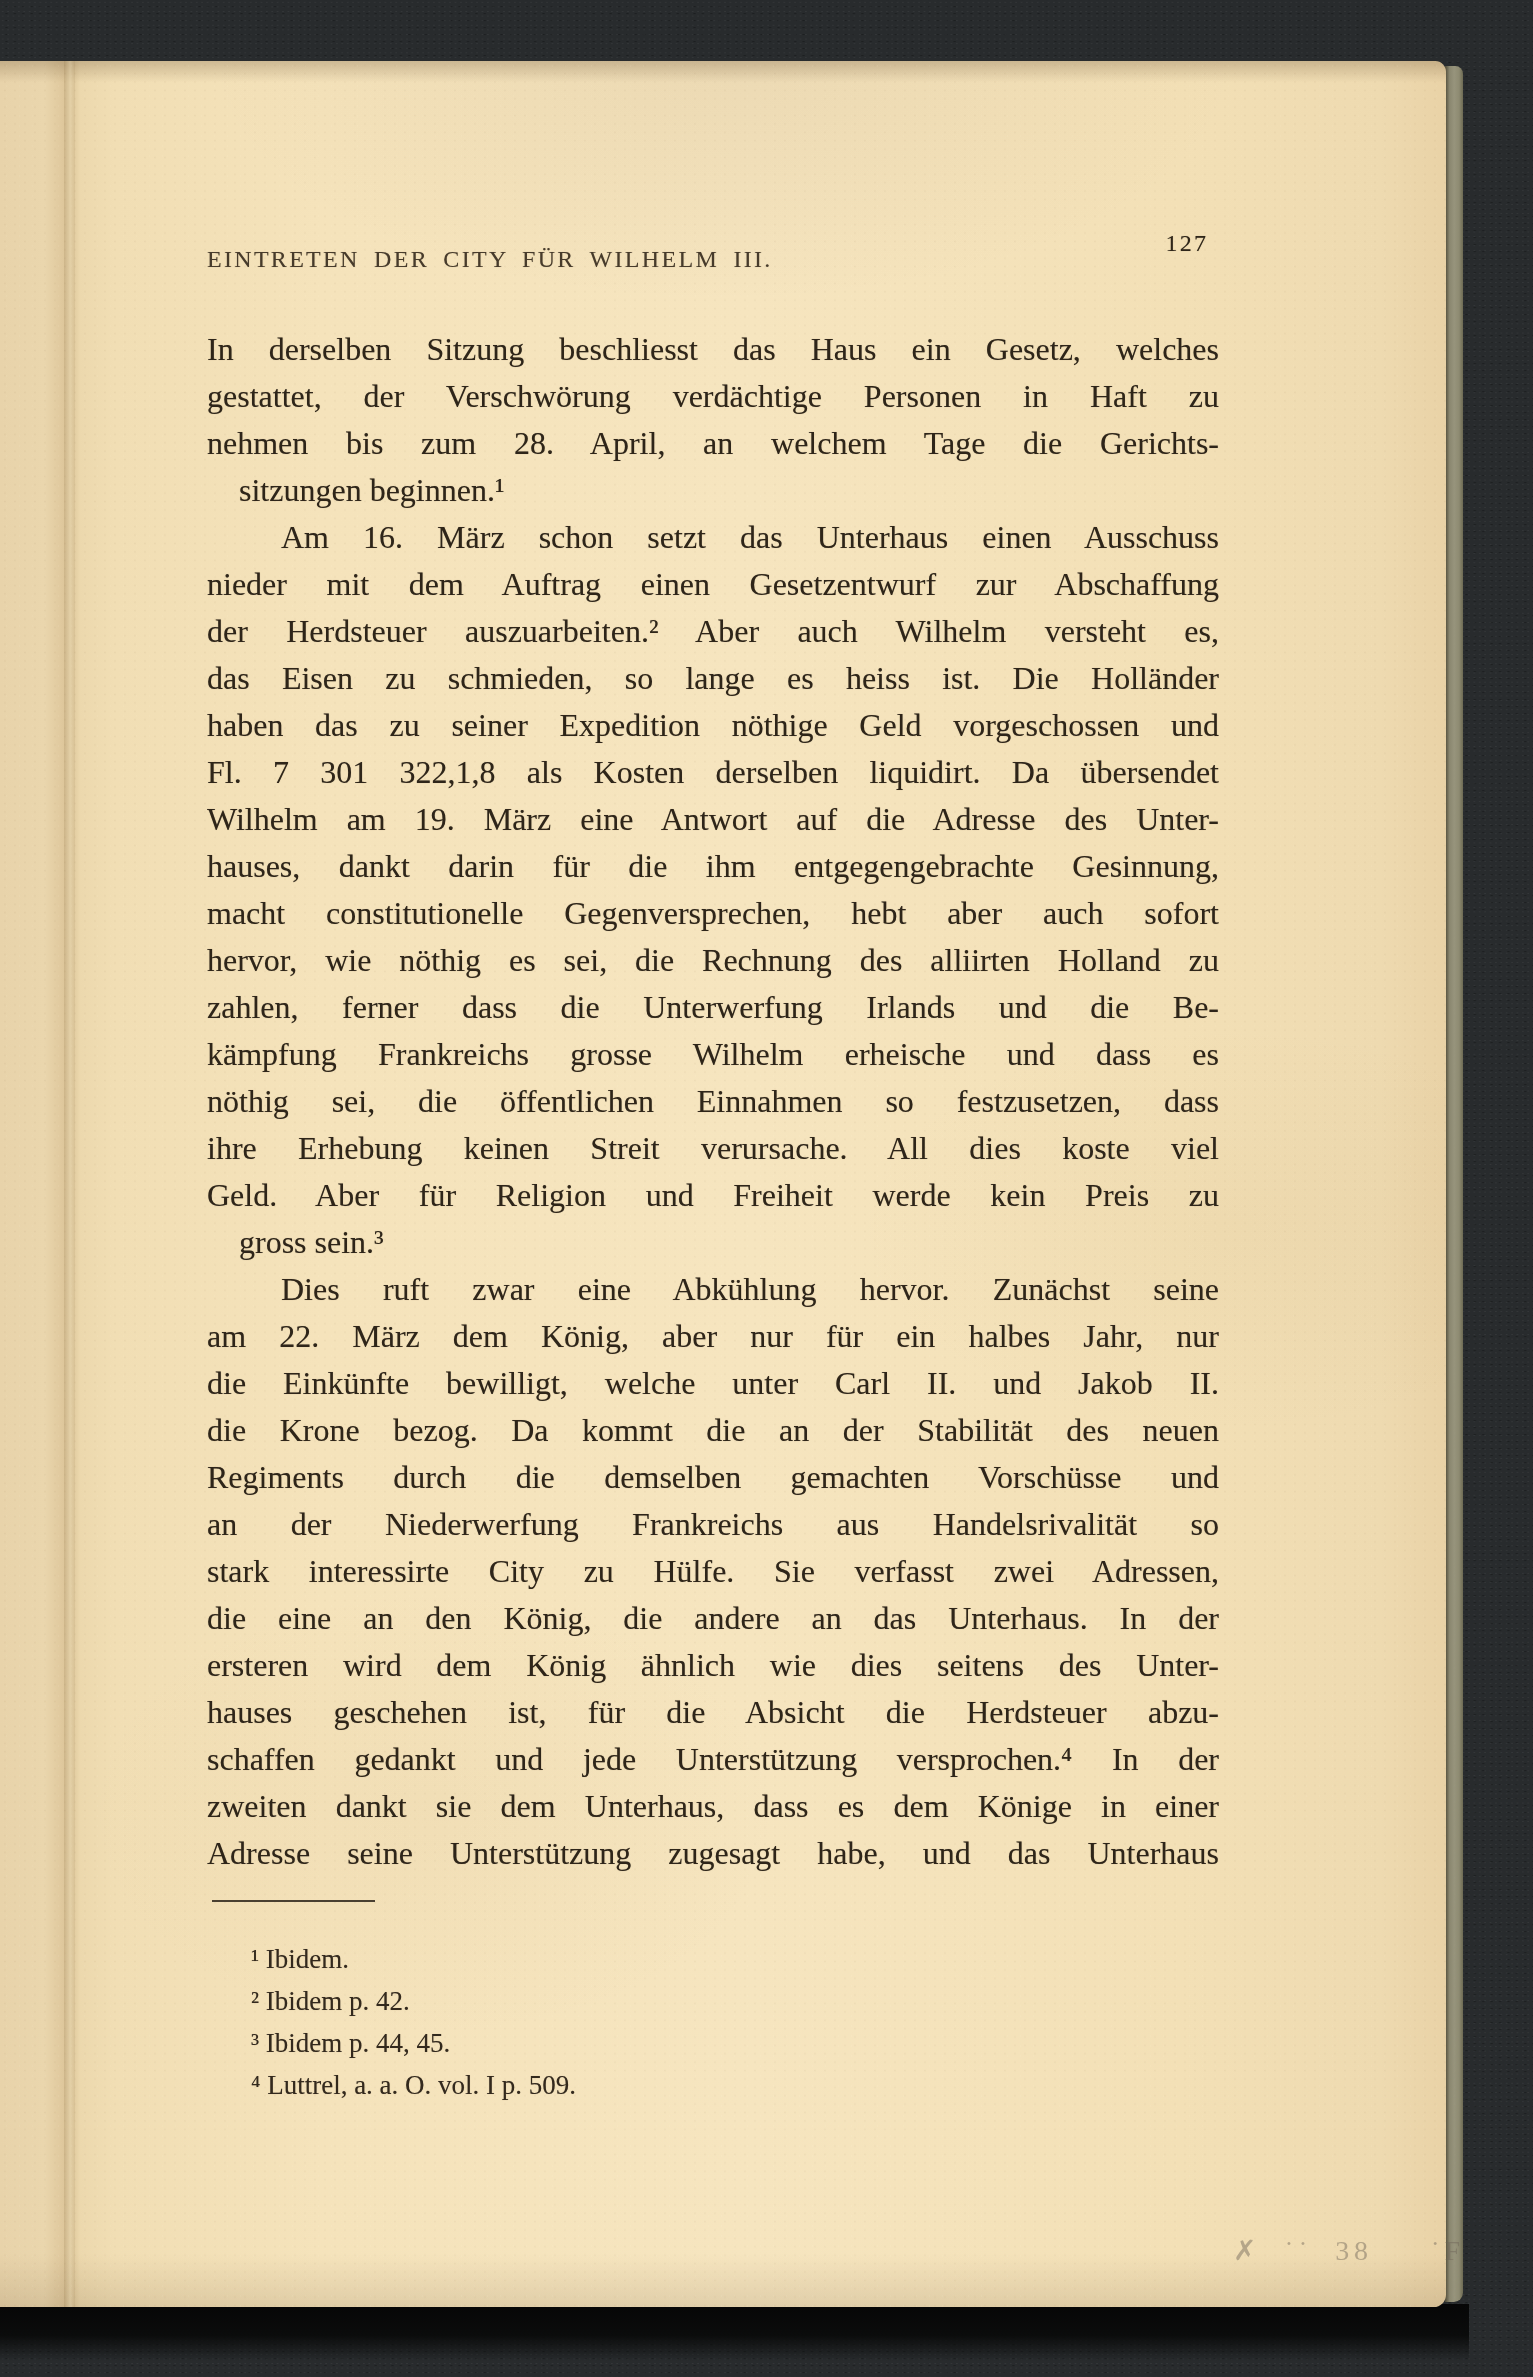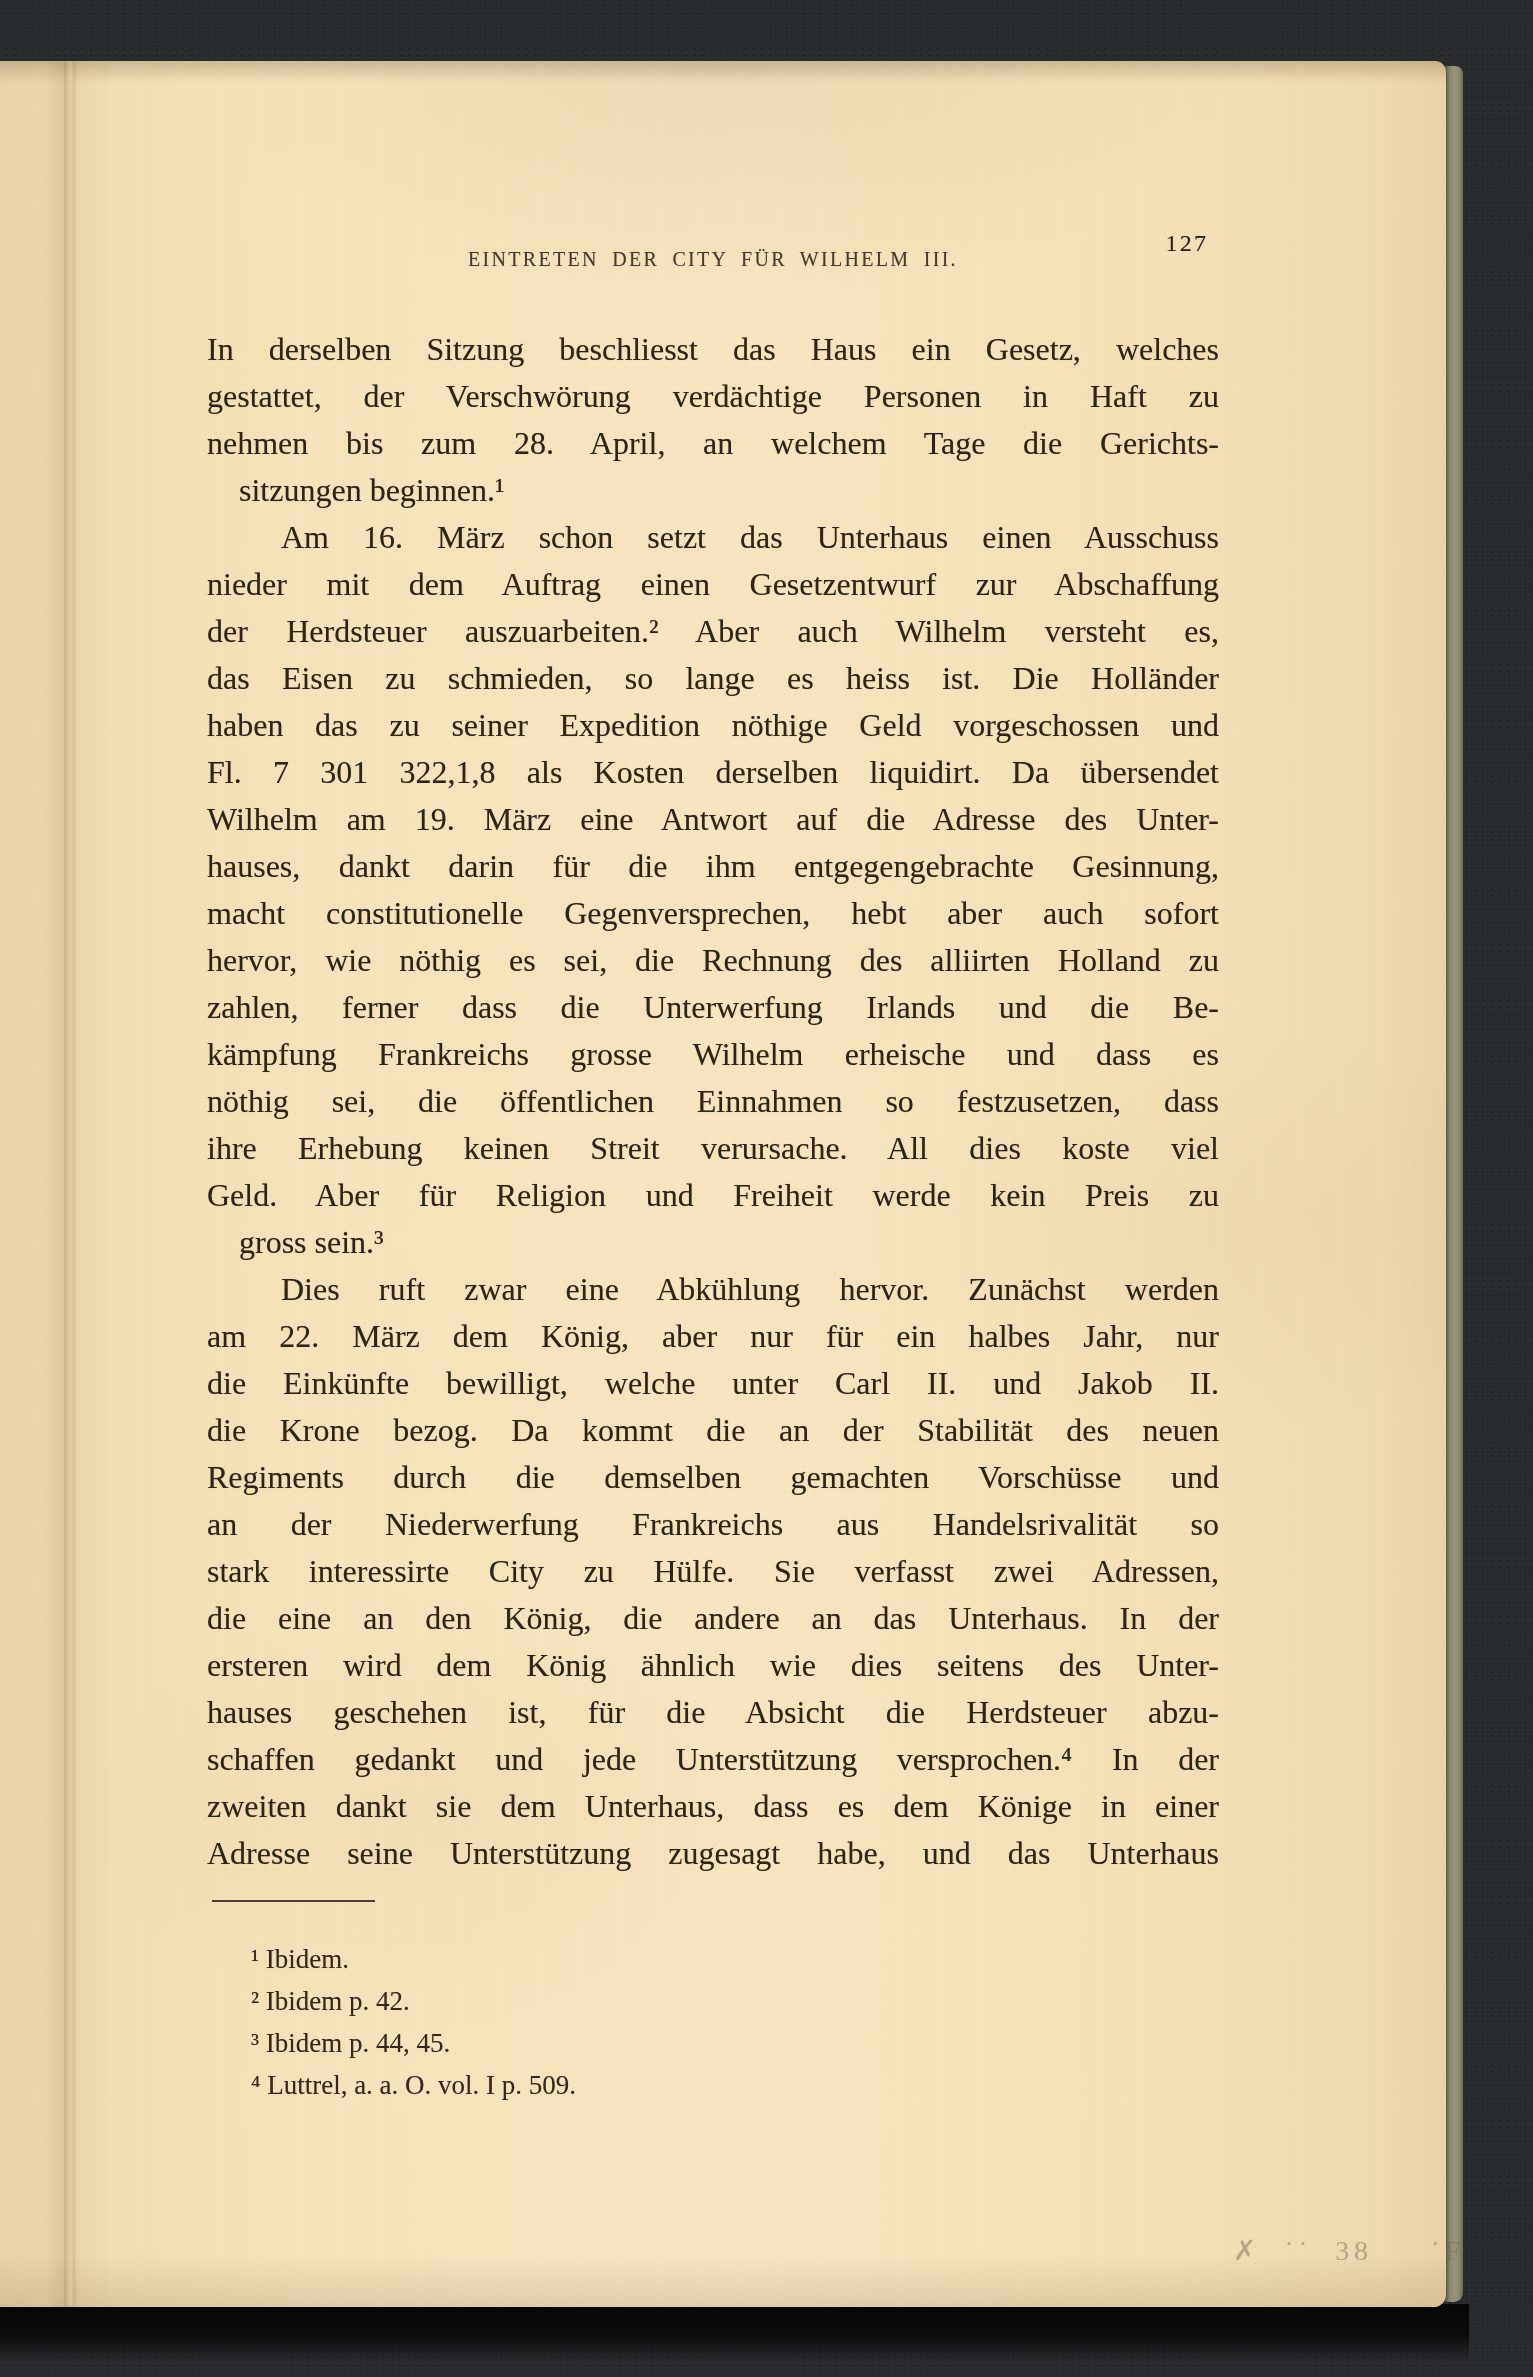--- a/index.html
+++ b/index.html
@@ -72,22 +72,21 @@
   }
 
   .header-row {
     position: absolute;
     left: 207px;
     top: 183px;
     width: 1012px;
     height: 40px;
   }
   .running-header {
-    text-align: center;
-    font-size: 20px;
+    font-size: 24px;
     line-height: 31px;
     letter-spacing: 2.3px;
     word-spacing: 6.1px;
     color: #473b2b;
     text-shadow: 0 0 0.8px rgba(71,59,43,0.35);
   }
   .page-number {
     position: absolute;
     right: 10.7px;
     top: -18.4px;
@@ -189,21 +188,21 @@
         <div class="line">Wilhelm am 19. März eine Antwort auf die Adresse des Unter-</div>
         <div class="line">hauses, dankt darin für die ihm entgegengebrachte Gesinnung,</div>
         <div class="line">macht constitutionelle Gegenversprechen, hebt aber auch sofort</div>
         <div class="line">hervor, wie nöthig es sei, die Rechnung des alliirten Holland zu</div>
         <div class="line">zahlen, ferner dass die Unterwerfung Irlands und die Be-</div>
         <div class="line">kämpfung Frankreichs grosse Wilhelm erheische und dass es</div>
         <div class="line">nöthig sei, die öffentlichen Einnahmen so festzusetzen, dass</div>
         <div class="line">ihre Erhebung keinen Streit verursache. All dies koste viel</div>
         <div class="line">Geld. Aber für Religion und Freiheit werde kein Preis zu</div>
         <div class="line no-just">gross sein.³</div>
-        <div class="line indent">Dies ruft zwar eine Abkühlung hervor. Zunächst werden</div>
+        <div class="line indent">Dies ruft zwar eine Abkühlung hervor. Zunächst seine</div>
         <div class="line">am 22. März dem König, aber nur für ein halbes Jahr, nur</div>
         <div class="line">die Einkünfte bewilligt, welche unter Carl II. und Jakob II.</div>
         <div class="line">die Krone bezog. Da kommt die an der Stabilität des neuen</div>
         <div class="line">Regiments durch die demselben gemachten Vorschüsse und</div>
         <div class="line">an der Niederwerfung Frankreichs aus Handelsrivalität so</div>
         <div class="line">stark interessirte City zu Hülfe. Sie verfasst zwei Adressen,</div>
         <div class="line">die eine an den König, die andere an das Unterhaus. In der</div>
         <div class="line">ersteren wird dem König ähnlich wie dies seitens des Unter-</div>
         <div class="line">hauses geschehen ist, für die Absicht die Herdsteuer abzu-</div>
         <div class="line">schaffen gedankt und jede Unterstützung versprochen.⁴  In der</div>

